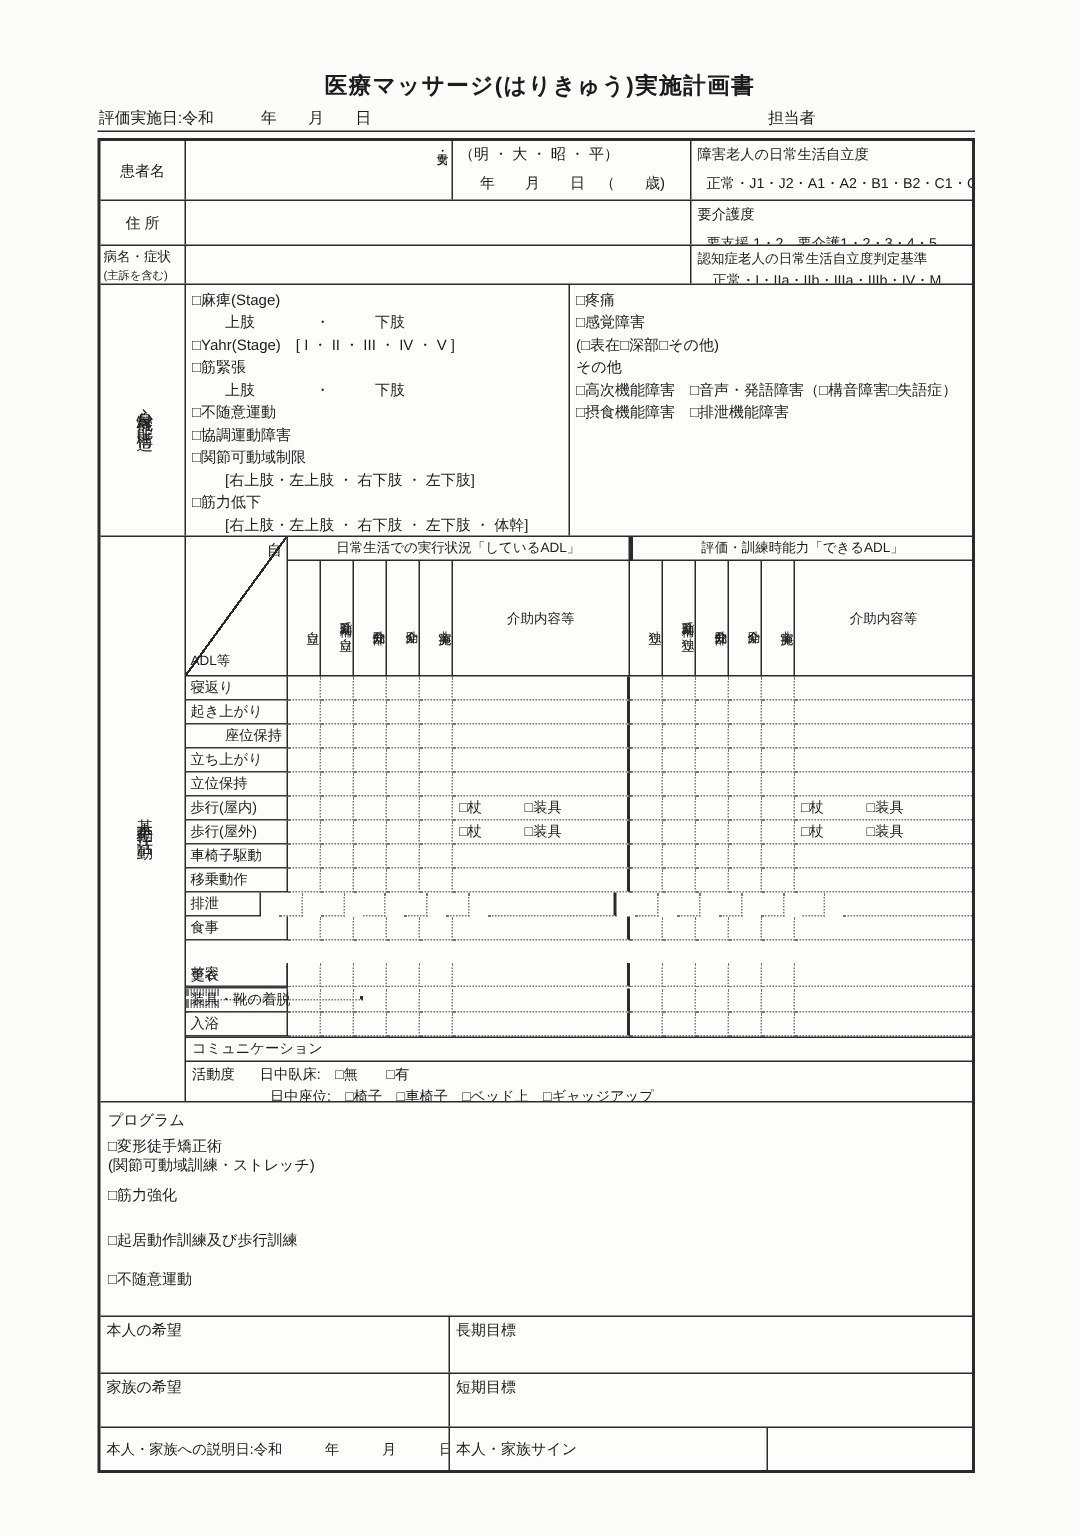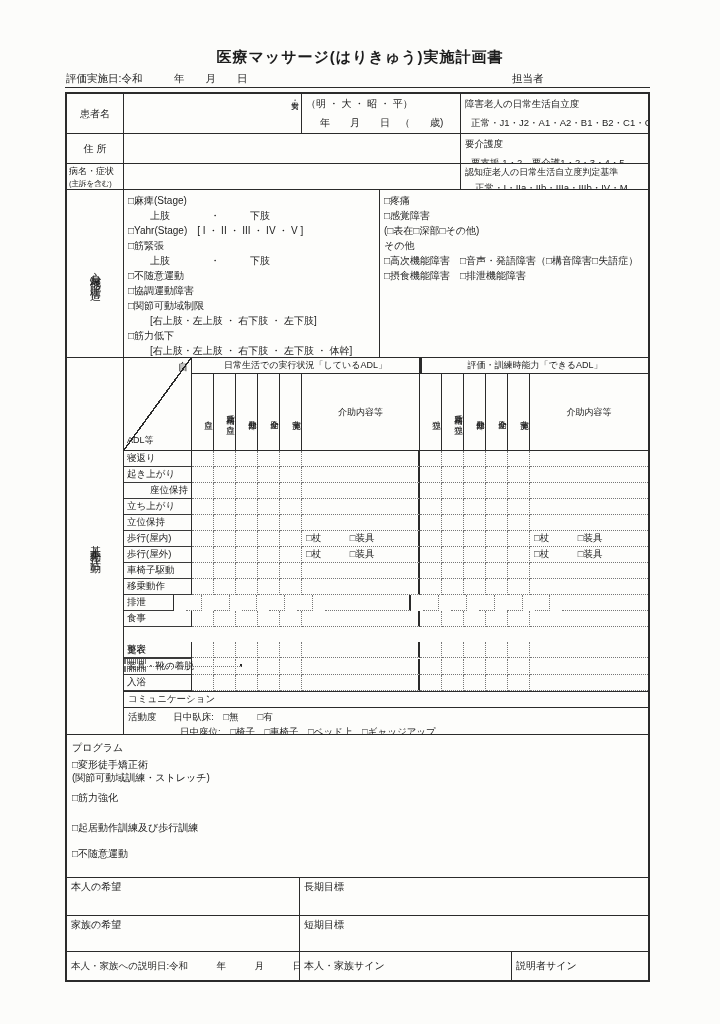--- a/index.html
+++ b/index.html
@@ -460,19 +460,16 @@
       </div>
     </div>
 
     <div class="row last" style="height:28px;">
       <div class="c" style="width:233px; padding:2px 4px; display:flex; align-items:center;">
         <span style="font-size:9.5px; white-space:nowrap;">本人・家族への説明日:令和　　　年　　　月　　　日</span>
       </div>
       <div class="c" style="width:212px; padding:2px 4px; display:flex; align-items:center;">
         <span>本人・家族サイン</span>
       </div>
-      <div class="c end" style="width:136px; padding:2px 4px; display:flex; align-items:center;">
-        <span>説明者サイン</span>
-      </div>
     </div>
 
   </div>
 </div>
 
 </body></html>

